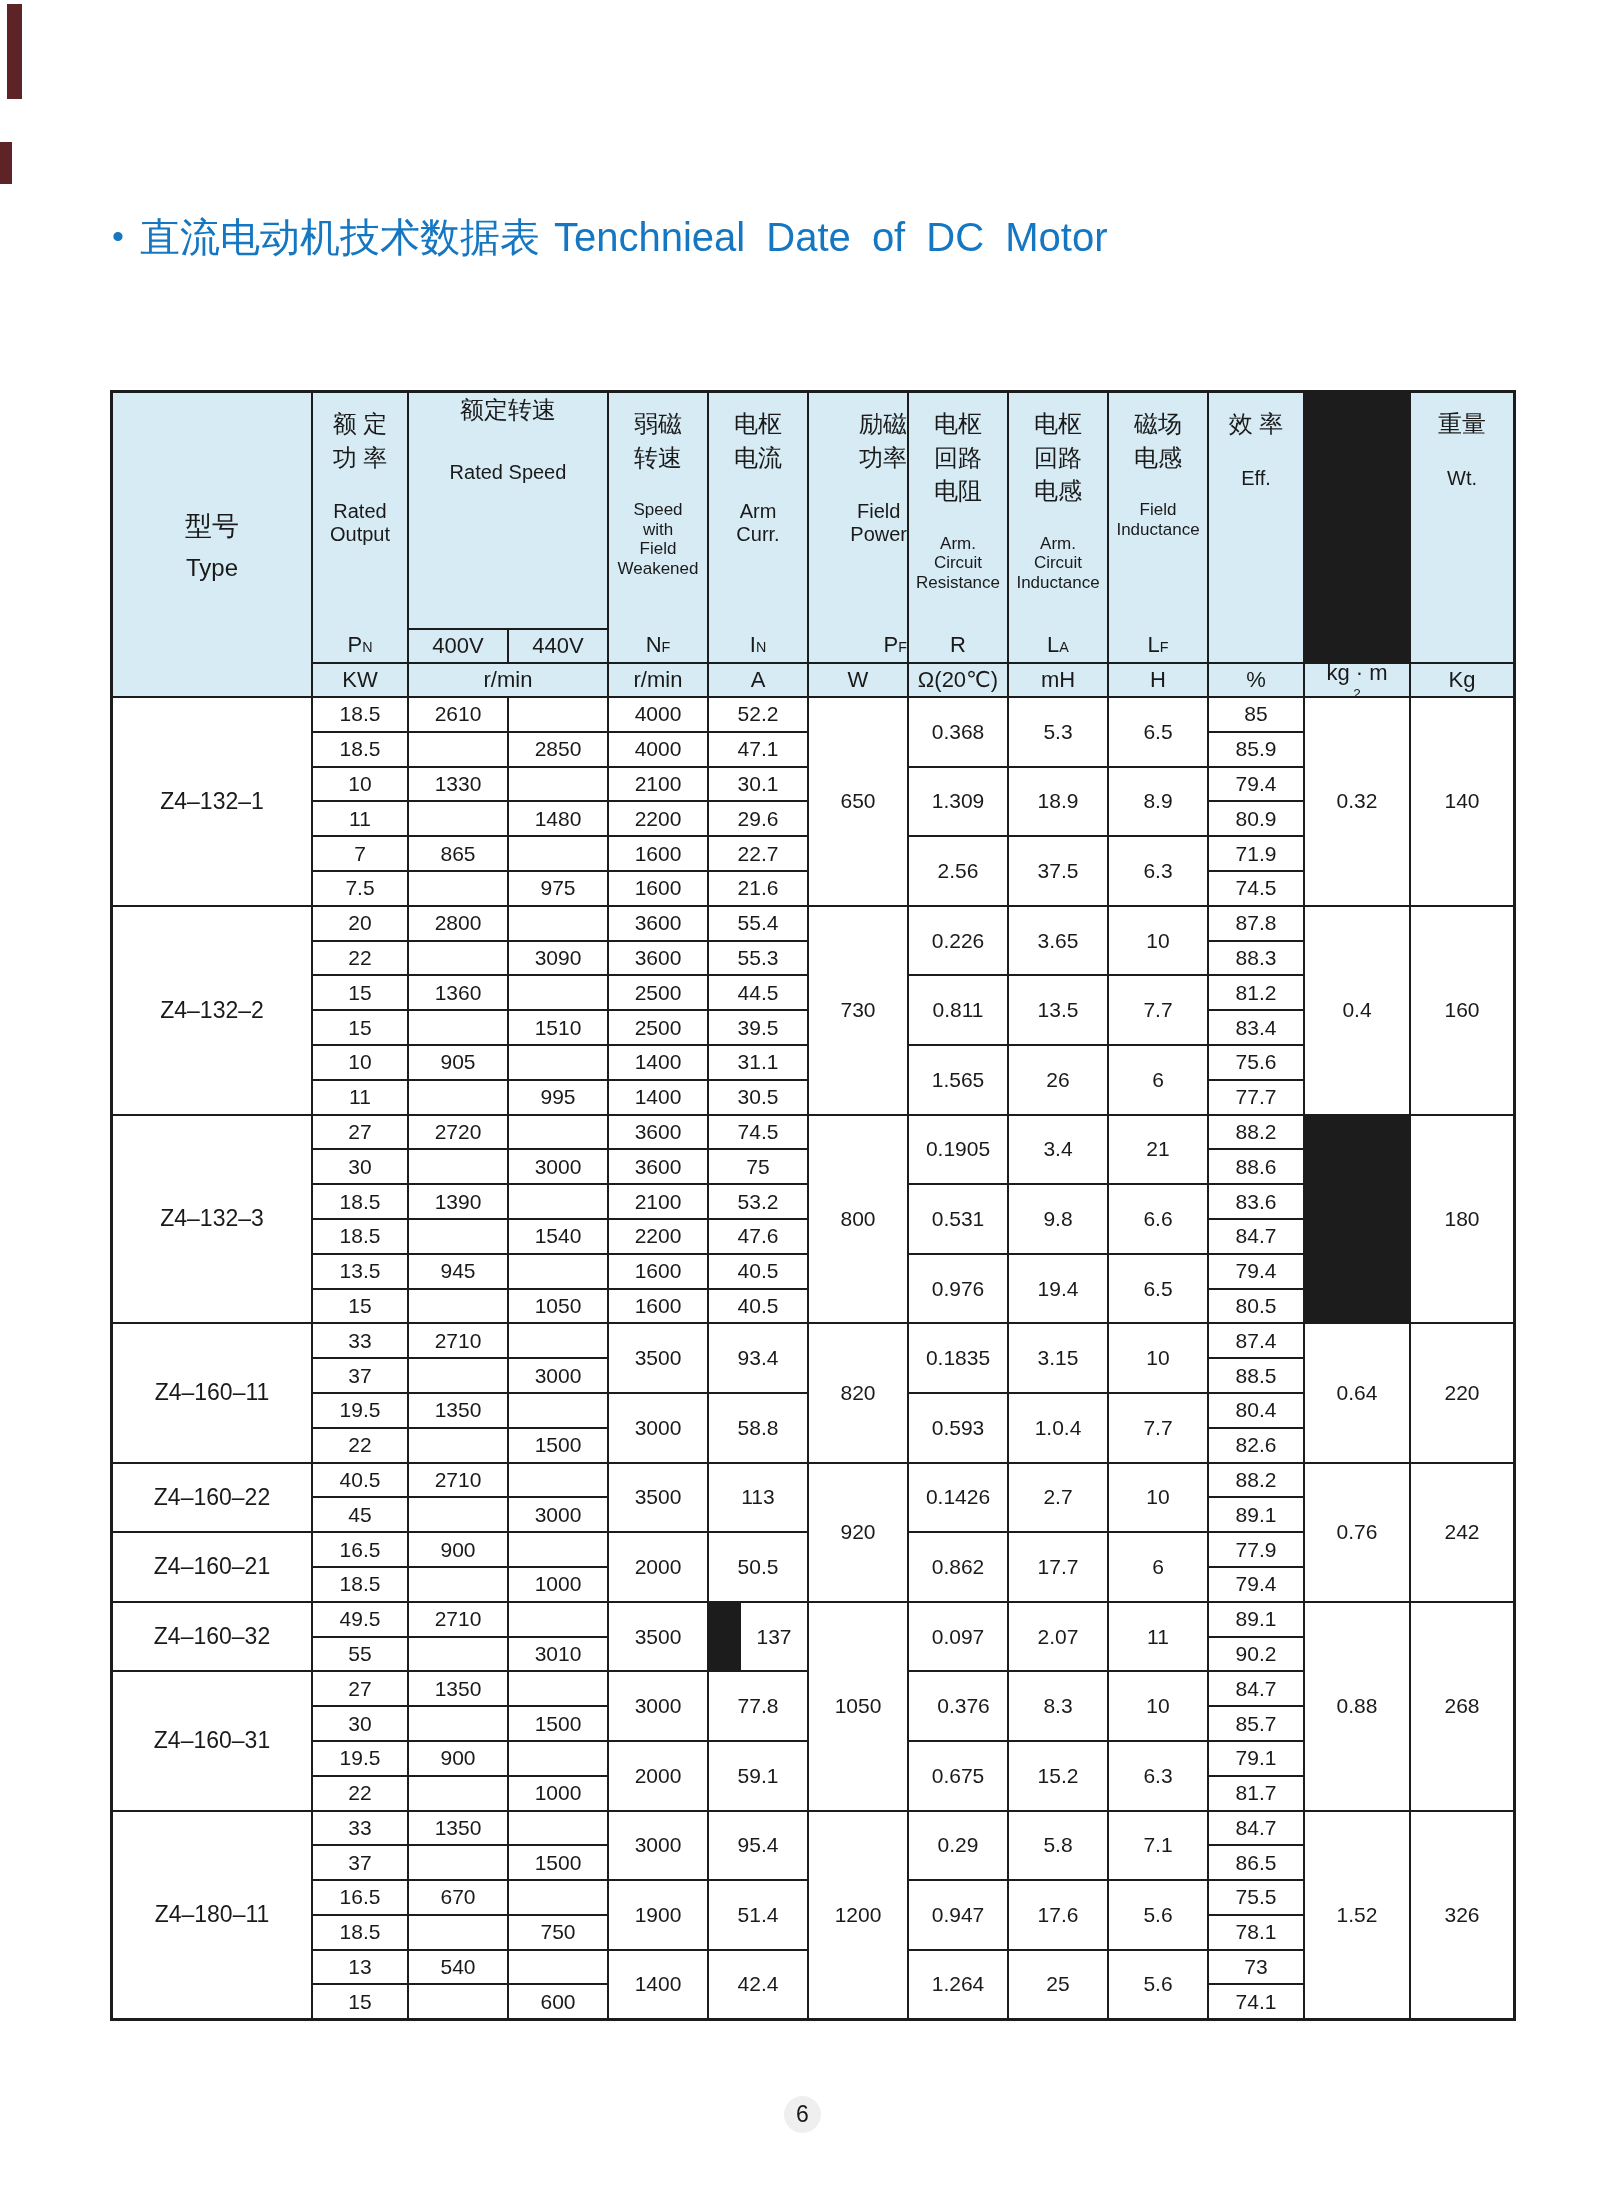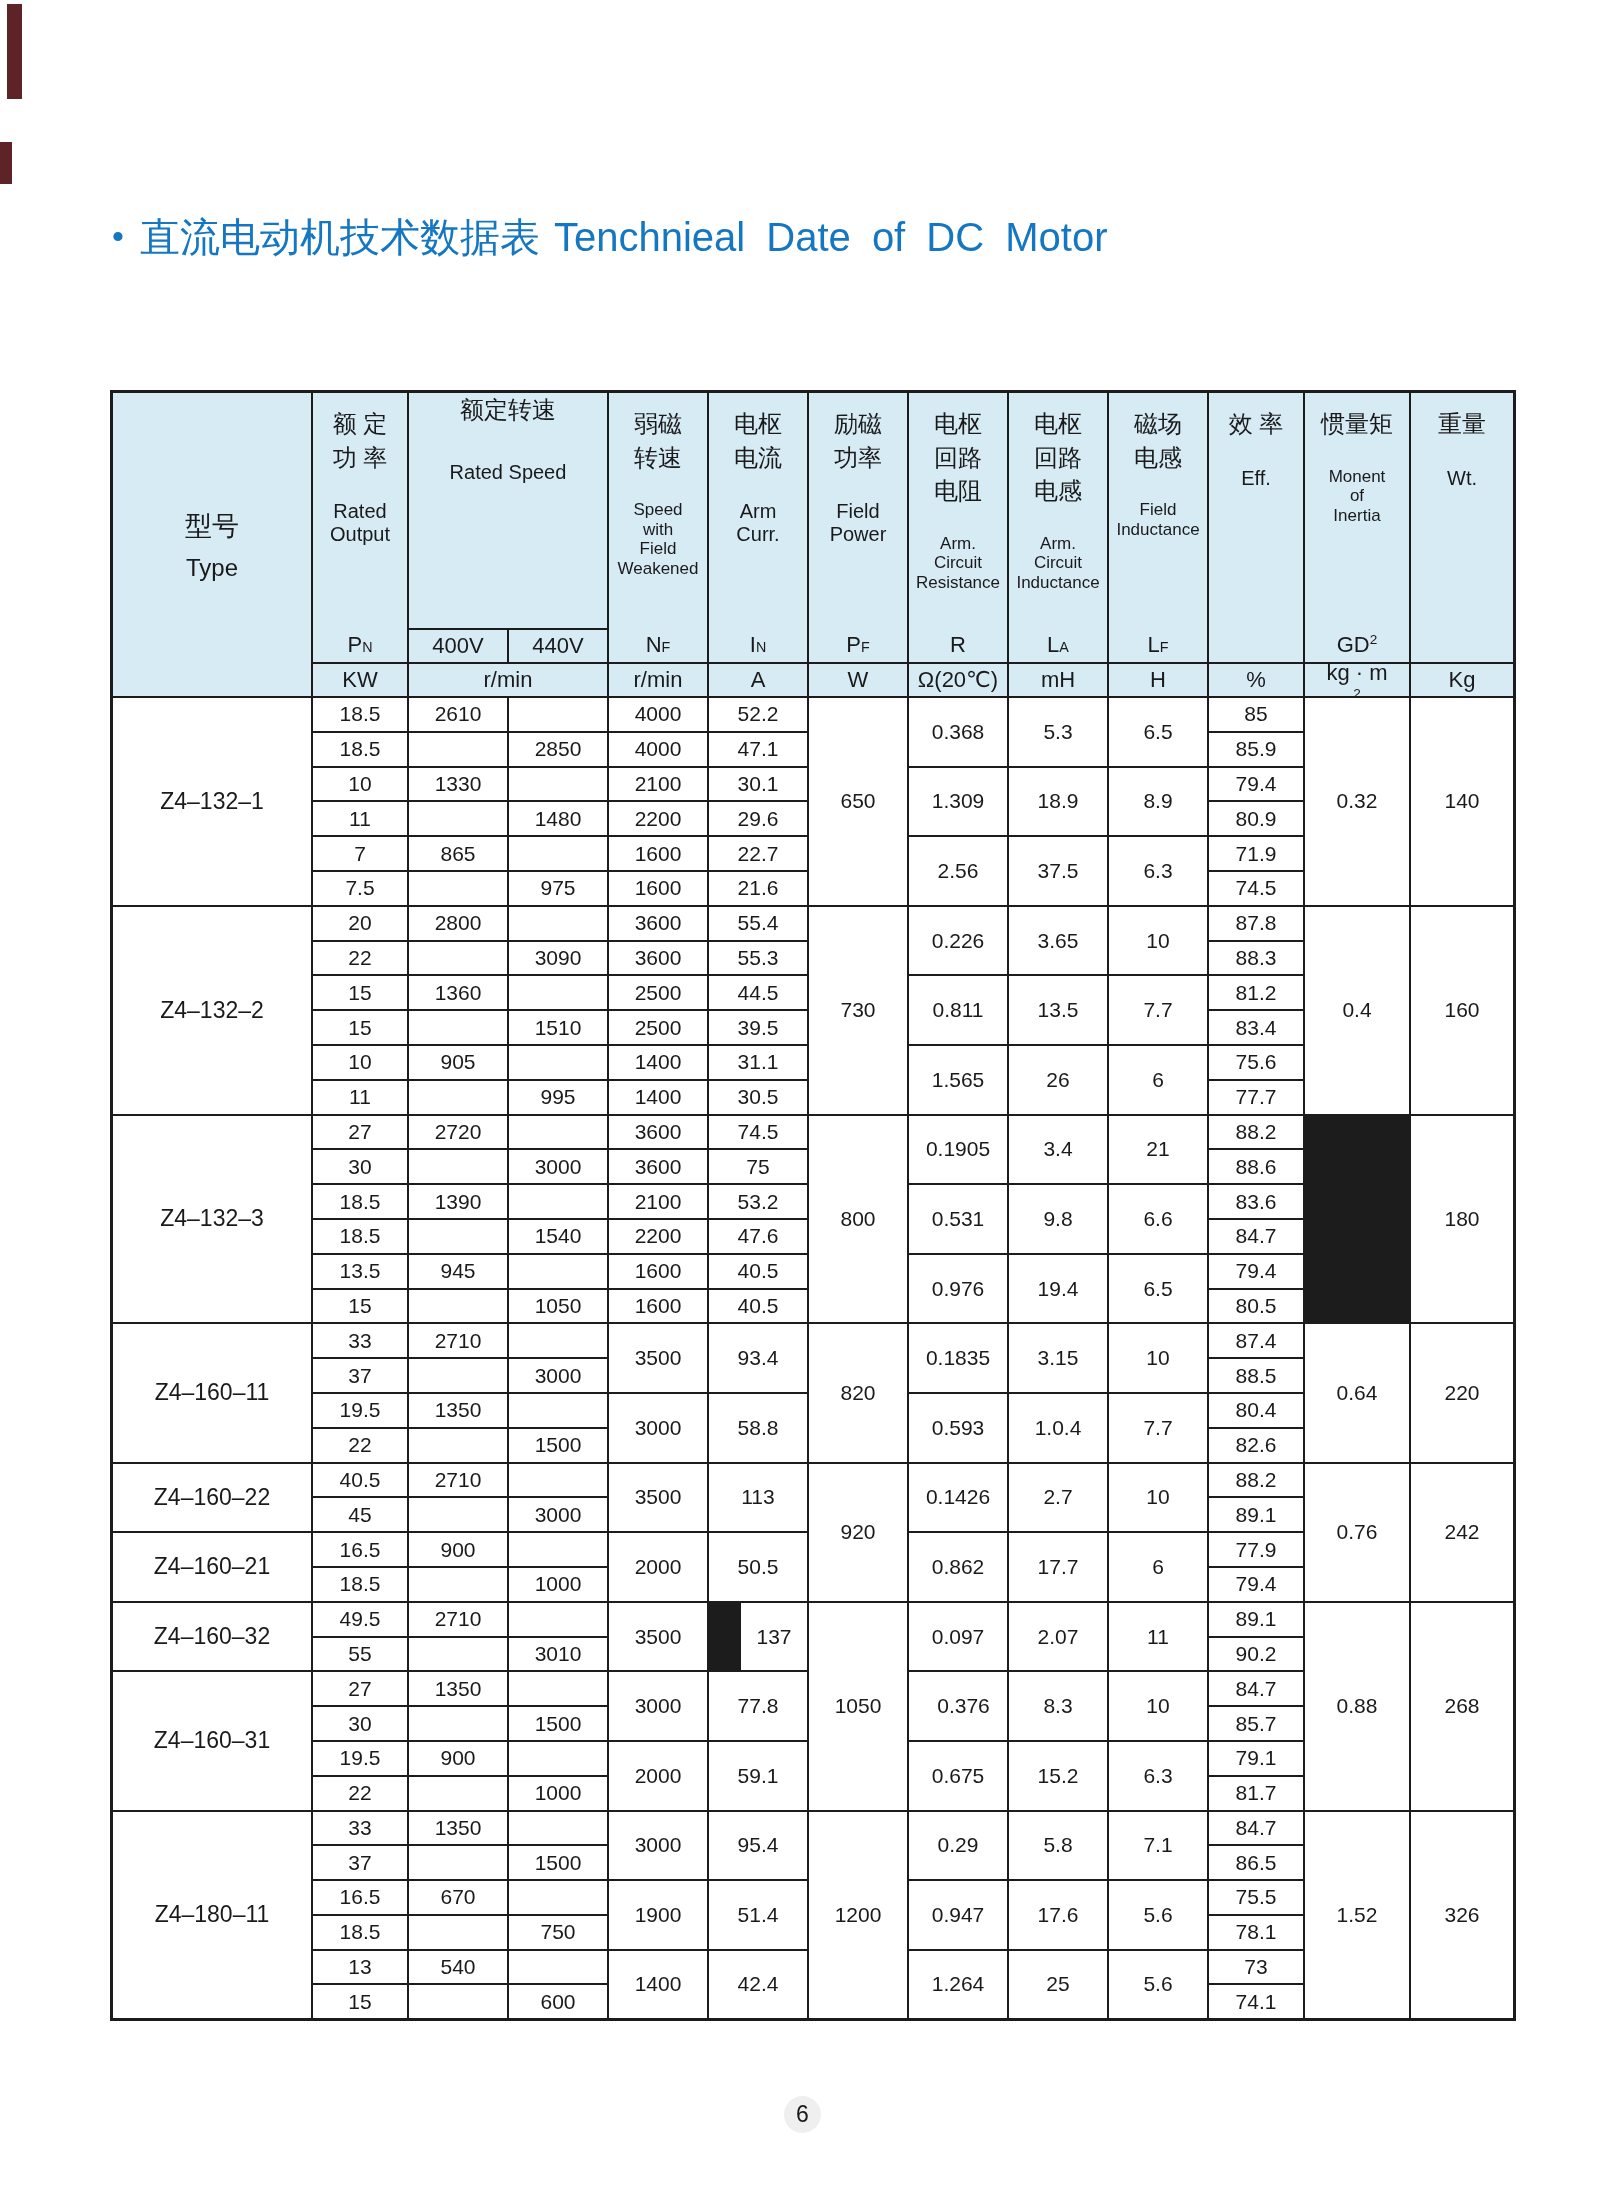--- a/index.html
+++ b/index.html
@@ -48,21 +48,21 @@
   .tall .sym { margin-top:auto; margin-bottom:4px; }
 
   .c-type  { grid-column:1;  grid-row:1 / span 3; gap:8px; }
   .c-type .cn { font-size:27px; }
   .c-type .en { font-size:24px; }
   .c-pn    { grid-column:2;  grid-row:1 / span 2; }
   .c-speed { grid-column:3 / span 2; grid-row:1; justify-content:flex-start; }
   .c-speed .en { margin-top:34px; }
   .c-nf    { grid-column:5;  grid-row:1 / span 2; }
   .c-in    { grid-column:6;  grid-row:1 / span 2; }
-  .c-pf    { grid-column:7;  grid-row:1 / span 2; }
+  .c-pf    { grid-column:7;  grid-row:1 / span 2;align-items:flex-end; }
   .c-r     { grid-column:8;  grid-row:1 / span 2; }
   .c-la    { grid-column:9;  grid-row:1 / span 2; }
   .c-lf    { grid-column:10; grid-row:1 / span 2; }
   .c-eff   { grid-column:11; grid-row:1 / span 2; }
   .c-gd2   { grid-column:12; grid-row:1 / span 2; }
   .c-wt    { grid-column:13; grid-row:1 / span 2; }
   .v400 { grid-column:3; grid-row:2; }
   .v440 { grid-column:4; grid-row:2; }
   .u-kw   { grid-column:2;  grid-row:3; }
   .u-rmin { grid-column:3 / span 2; grid-row:3; }
@@ -181,27 +181,20 @@
 Inductance</div>
       <div class="sym"><span>L</span><sub>F</sub></div>
     </div>
 
     <div class="hcell tall c-eff">
       <div class="cn">效 率</div>
       <div class="en">Eff.</div>
       <div class="sym"></div>
     </div>
 
-    <div class="hcell tall c-gd2">
-      <div class="cn">惯量矩</div>
-      <div class="en sm">Monent
-of
-Inertia</div>
-      <div class="sym"><span>GD</span><sup>2</sup></div>
-    </div>
 
     <div class="hcell tall c-wt">
       <div class="cn">重量</div>
       <div class="en">Wt.</div>
       <div class="sym"></div>
     </div>
 
     <div class="hcell ucell u-kw">
         <span>KW</span>
       </div>

